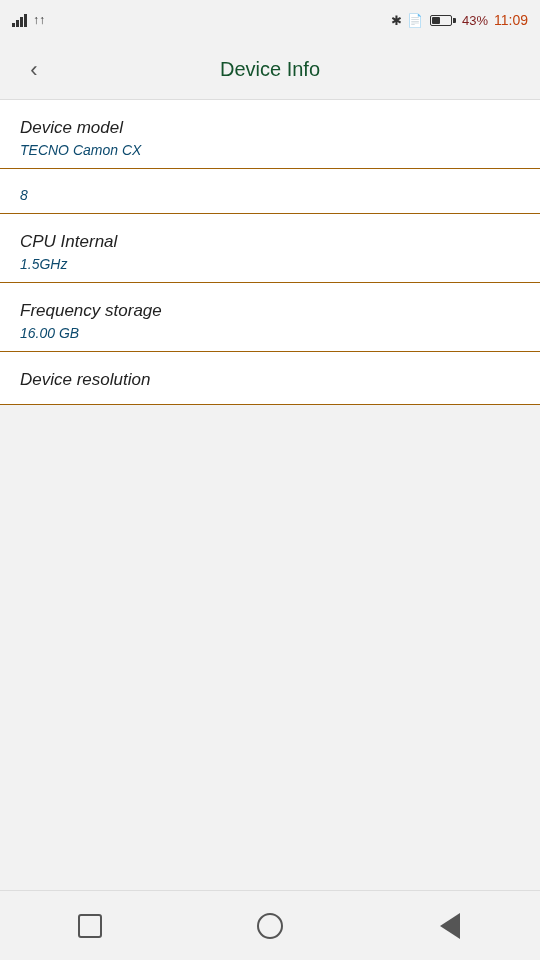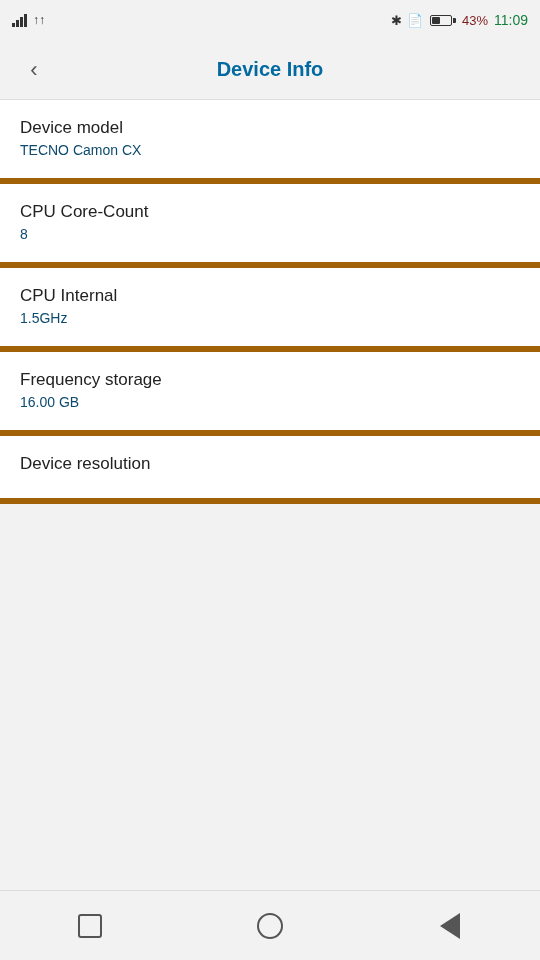--- a/index.html
+++ b/index.html
@@ -46,21 +46,21 @@
     }
 
     .battery-text {
       font-size: 13px;
       color: #7f1d1d;
     }
 
     .time-text {
       font-size: 14px;
       font-weight: 500;
-      color: #15803d;
+      color: #c2410c;
     }
 
     
     .nav-bar {
       height: 60px;
       background: #f2f2f2;
       display: flex;
       align-items: center;
       padding: 0 16px;
       border-bottom: 1px solid #ddd;
@@ -77,34 +77,35 @@
 
     .back-arrow {
       font-size: 22px;
       color: #555;
     }
 
     .nav-title {
       flex: 1;
       text-align: center;
       font-size: 20px;
-      color: #0369a1;
-      font-weight: 700;
+      color: #14532d;
+      font-weight: 400;
       margin-right: 36px;
     }
 
     
     .content {
       background: #fff;
       margin: 0;
     }
 
     .info-item {
-      padding: 18px 20px 20px 20px;
-      border-bottom: 6px solid #a16207;
+      padding: 18px 20px 10px 20px;
+      border-bottom: 1px solid #a16207;
+      font-style: italic;
     }
 
     .info-label {
       font-size: 17px;
       color: #222;
       font-weight: 400;
       margin-bottom: 4px;
     }
 
     .info-value {
@@ -253,21 +254,20 @@
 </div>
 
 <div class="content">
 
   <div class="info-item">
     <div class="info-label">Device model</div>
     <div class="info-value">TECNO Camon CX</div>
   </div>
 
   <div class="info-item">
-    <div class="info-label">CPU Core-Count</div>
     <div class="info-value">8</div>
   </div>
 
   <div class="info-item">
     <div class="info-label">CPU Internal</div>
     <div class="info-value">1.5GHz</div>
   </div>
 
   <div class="info-item">
     <div class="info-label">Frequency storage</div>

